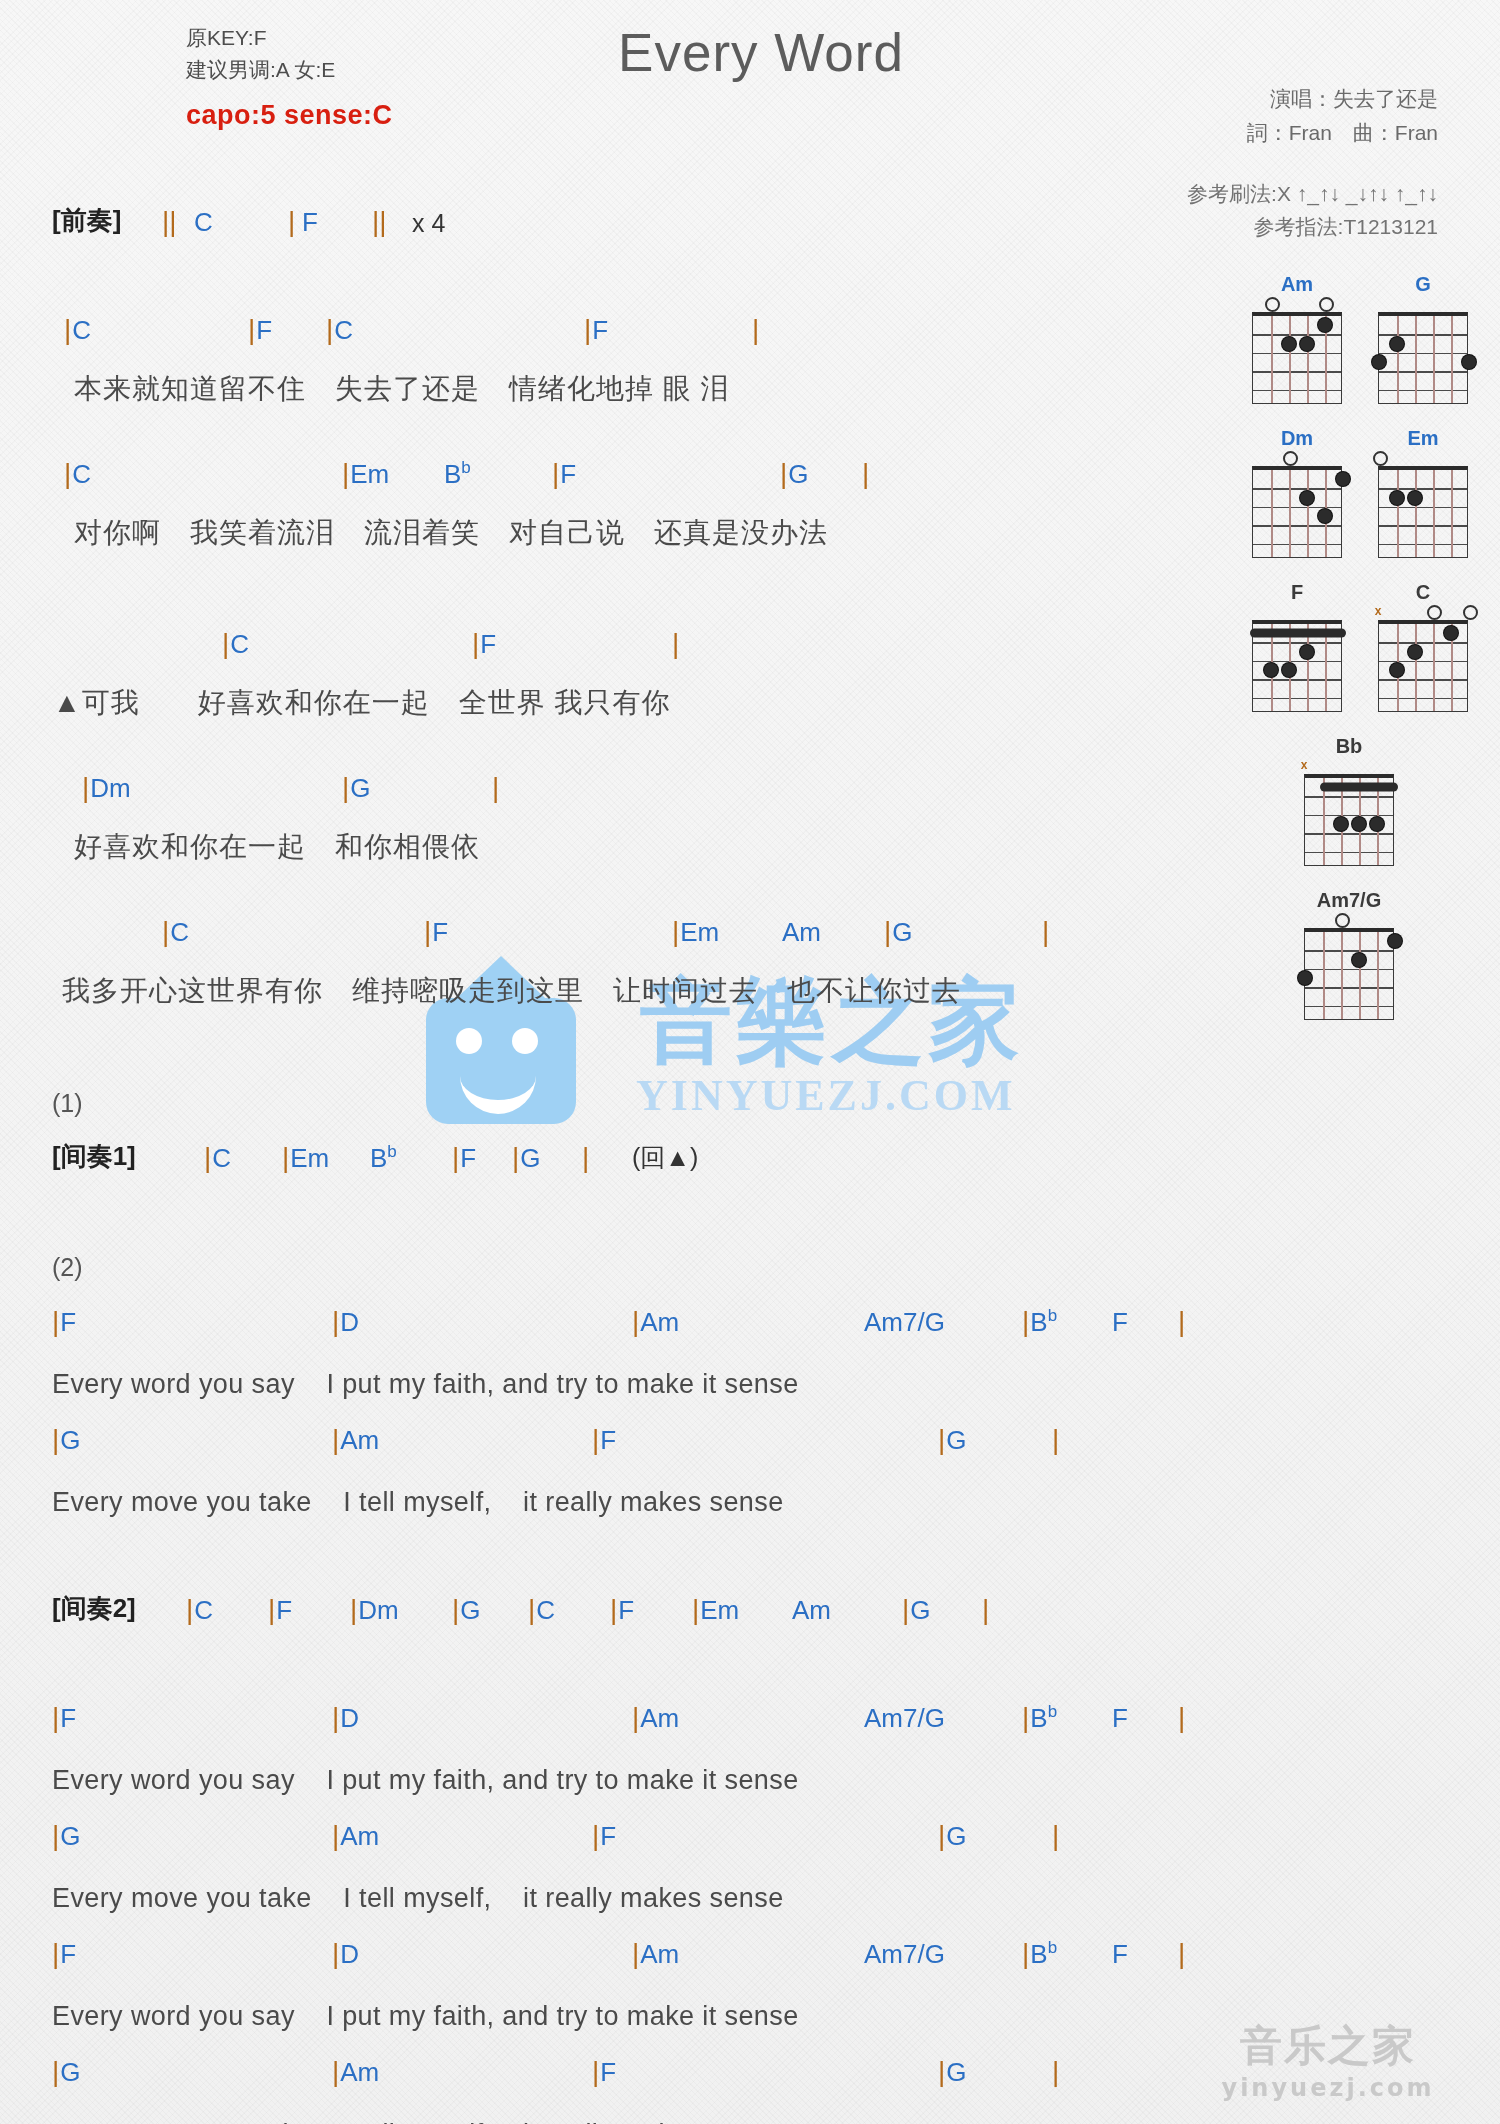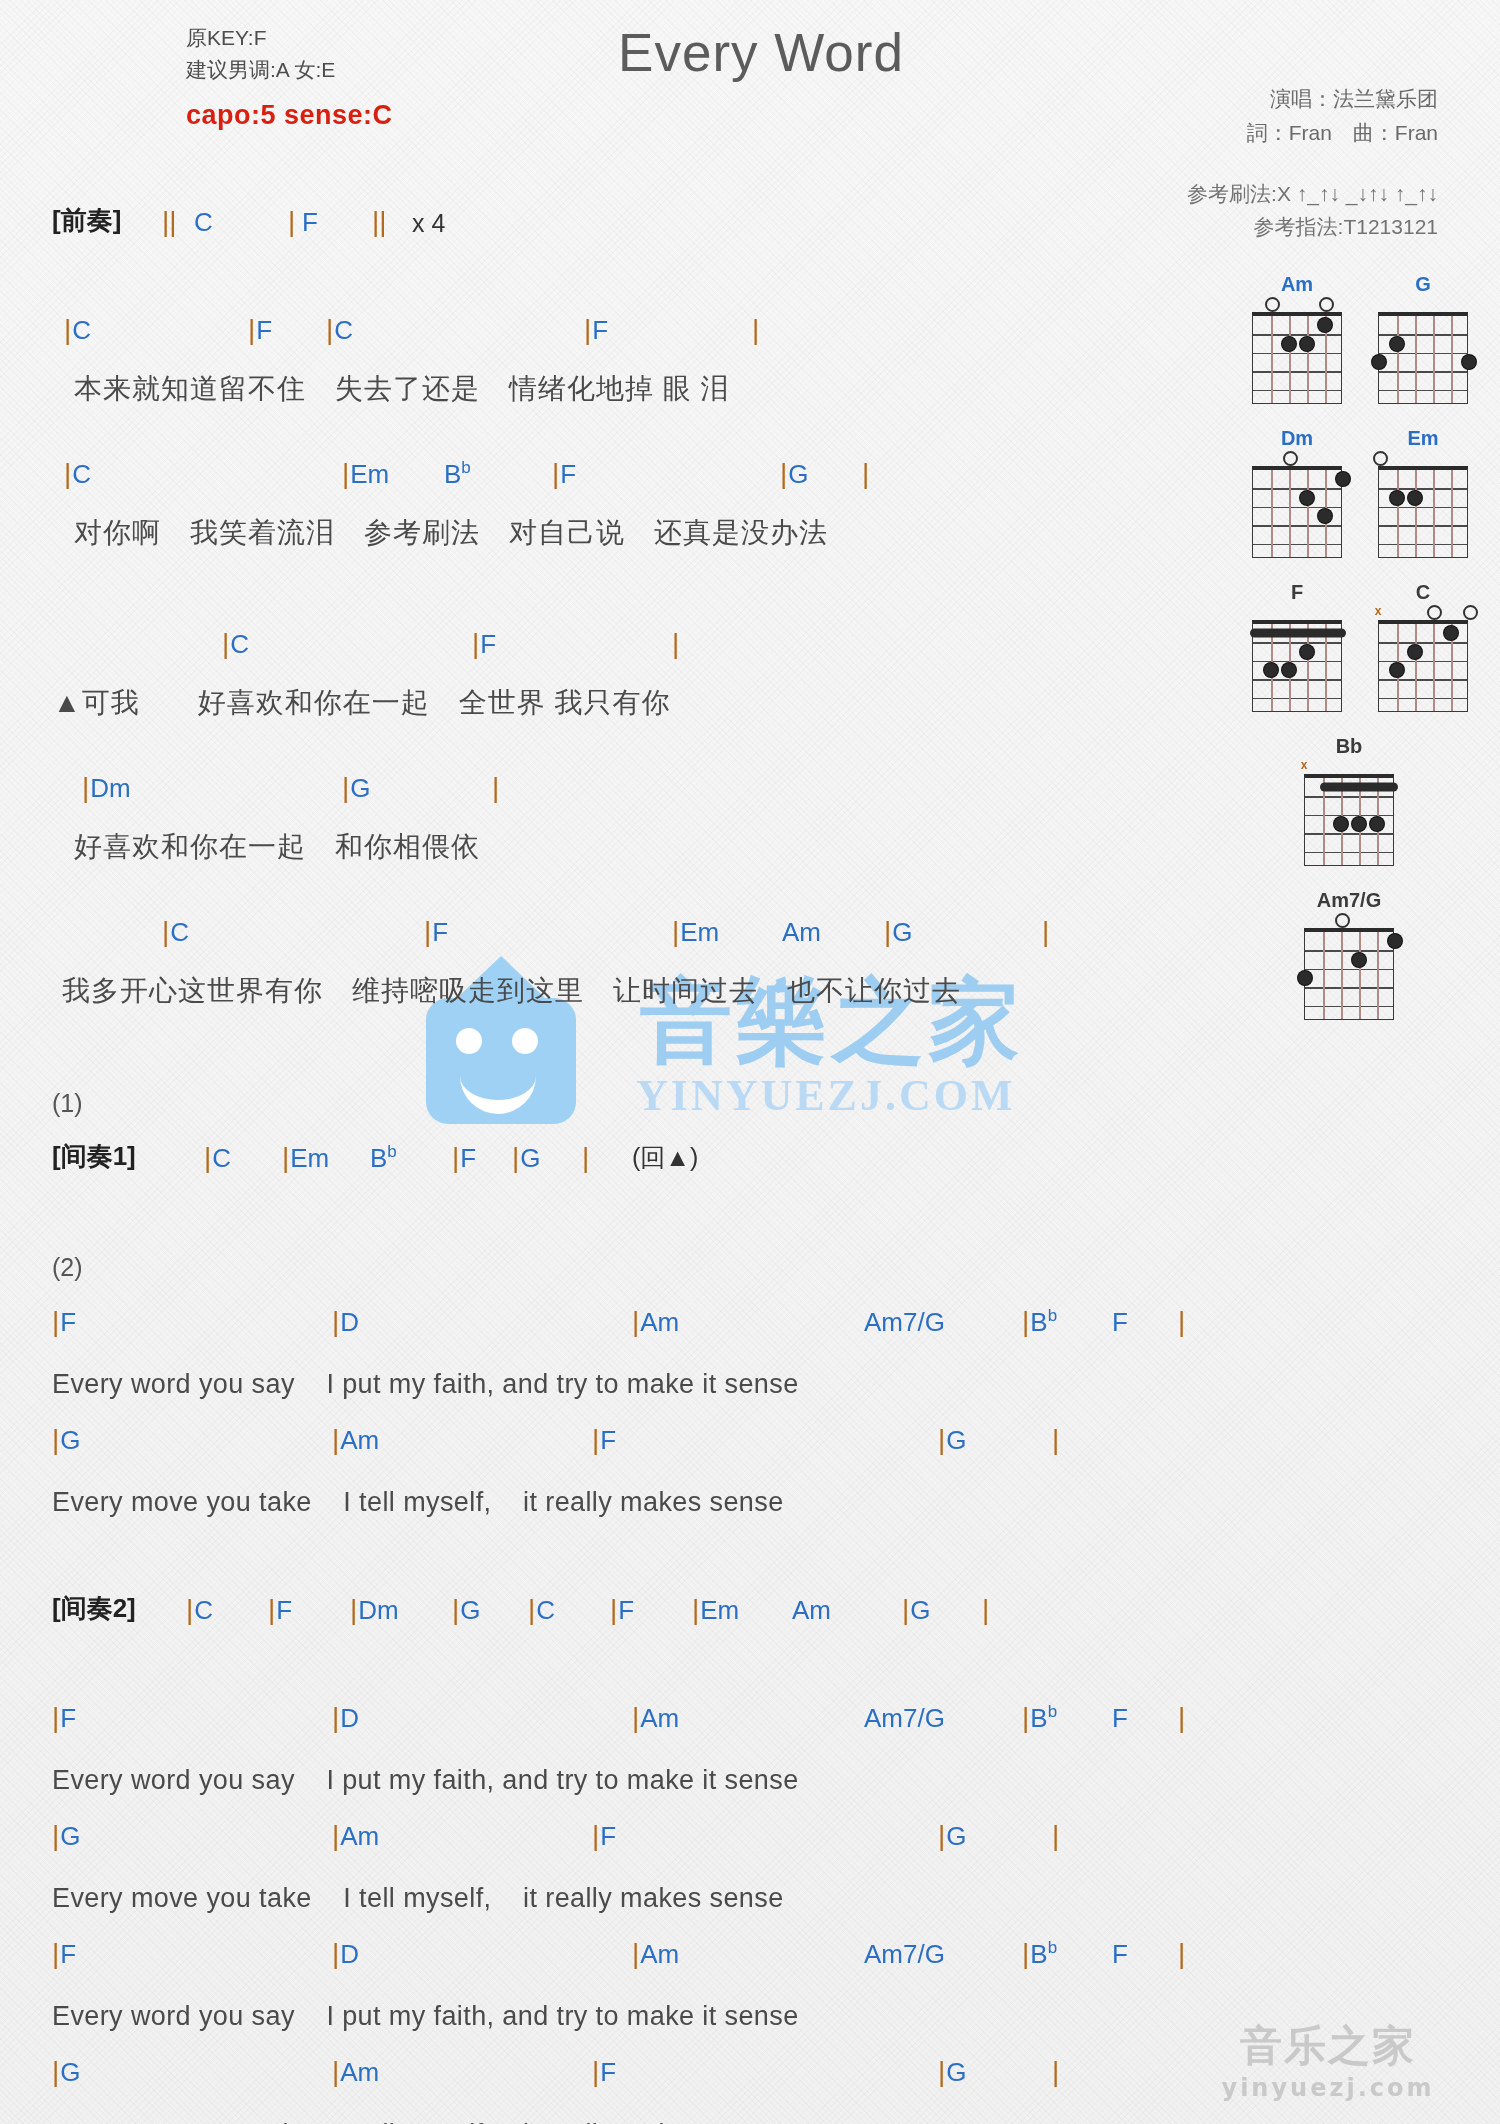--- a/index.html
+++ b/index.html
@@ -129,21 +129,21 @@
 
   <div class="hdr-left">
     <div class="k">原KEY:F</div>
     <div class="k">建议男调:A 女:E</div>
     <div class="hdr-capo">capo:5 sense:C</div>
   </div>
 
   <div class="title">Every Word</div>
 
   <div class="hdr-right">
-    <div class="r">演唱：法兰黛乐团</div>
+    <div class="r">演唱：失去了还是</div>
     <div class="r">詞：Fran　曲：Fran</div>
   </div>
   <div class="hdr-right2">
     <div class="r">参考刷法:X ↑_↑↓ _↓↑↓ ↑_↑↓</div>
     <div class="r">参考指法:T1213121</div>
   </div>
 
   <div class="sheet" id="sheet">
       <div class="row">
         <span class="tok sect" style="left: 0px;">[前奏]</span>
@@ -168,21 +168,21 @@
       <div class="row gap"></div>
       <div class="row">
         <span class="tok chord" style="left: 12px;"><span class="bar">|</span><span>C</span></span>
         <span class="tok chord" style="left: 290px;"><span class="bar">|</span><span>Em</span></span>
         <span class="tok chord" style="left: 392px;"><span>B</span><span class="flat">b</span></span>
         <span class="tok chord" style="left: 500px;"><span class="bar">|</span><span>F</span></span>
         <span class="tok chord" style="left: 728px;"><span class="bar">|</span><span>G</span></span>
         <span class="tok chord" style="left: 810px;"><span class="bar">|</span></span>
       </div>
       <div class="row lyr">
-        <span class="tok lyric-cn" style="left: 22px;">对你啊　我笑着流泪　参考刷法　对自己说　还真是没办法</span>
+        <span class="tok lyric-cn" style="left: 22px;">对你啊　我笑着流泪　流泪着笑　对自己说　还真是没办法</span>
       </div>
       <div class="row gap-lg"></div>
       <div class="row">
         <span class="tok chord" style="left: 170px;"><span class="bar">|</span><span>C</span></span>
         <span class="tok chord" style="left: 420px;"><span class="bar">|</span><span>F</span></span>
         <span class="tok chord" style="left: 620px;"><span class="bar">|</span></span>
       </div>
       <div class="row lyr">
         <span class="tok lyric-cn" style="left: 1px;">▲可我　　好喜欢和你在一起　全世界 我只有你</span>
       </div>

